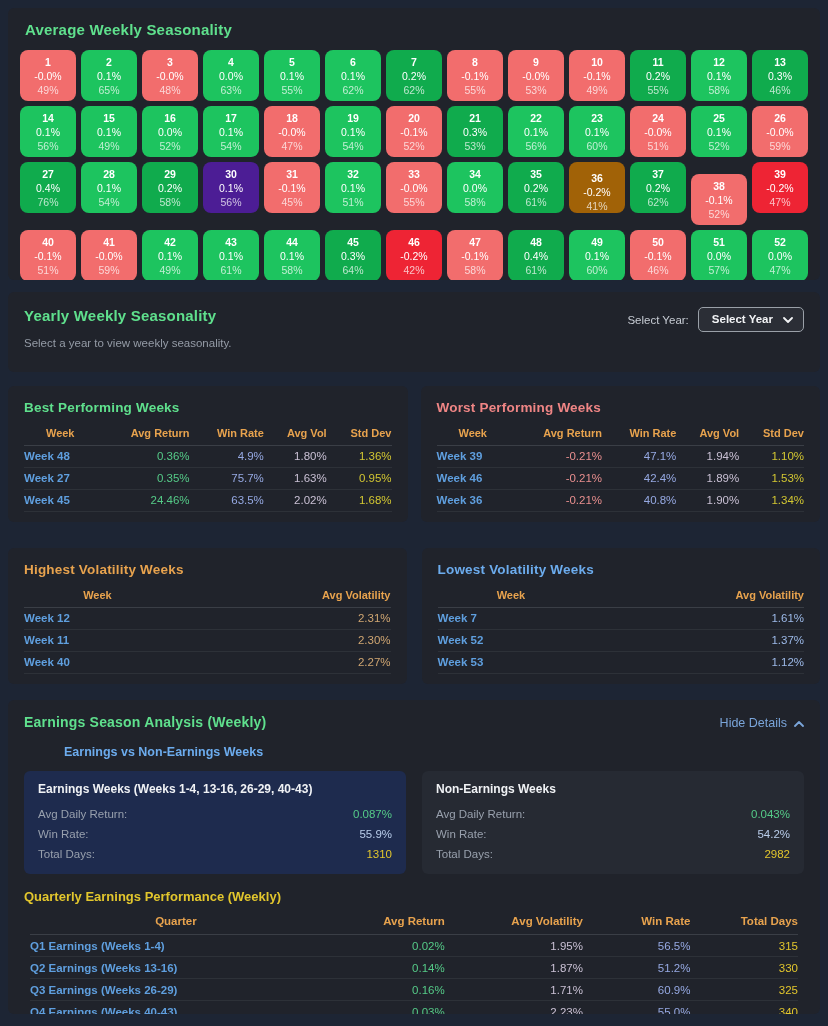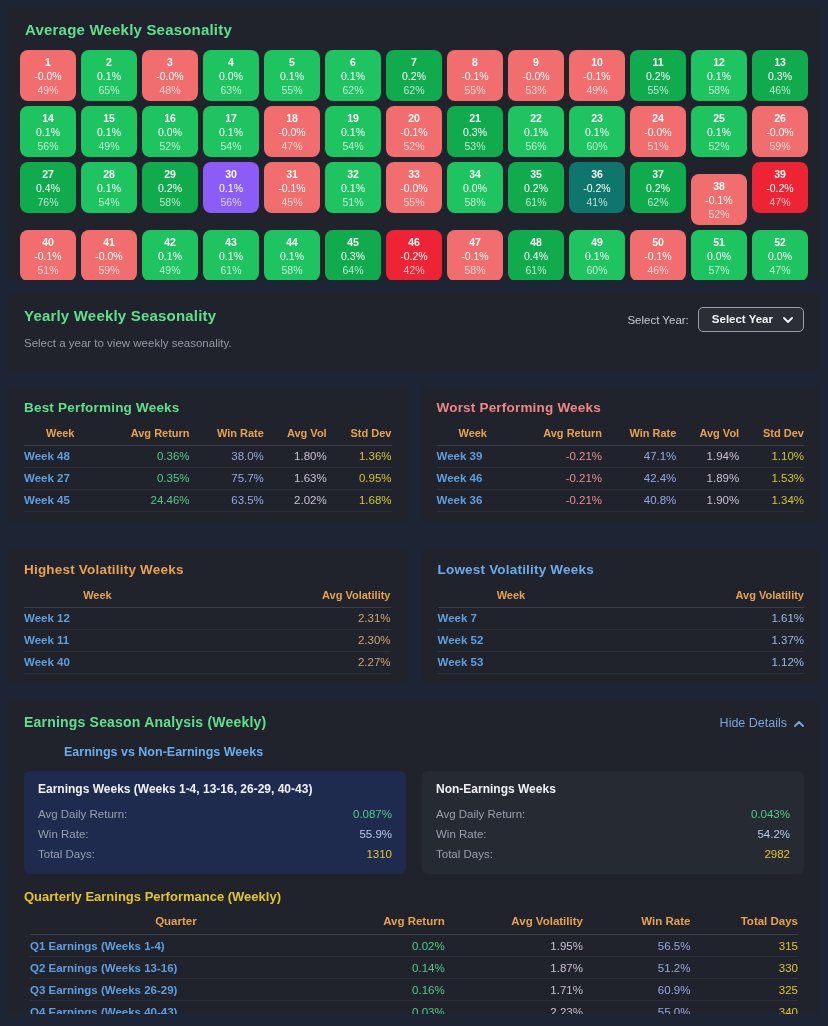--- a/index.html
+++ b/index.html
@@ -286,21 +286,21 @@
           <div class="wret">0.1%</div>
           <div class="wwin">54%</div>
         </div>
 
         <div class="week-cell" style="background: rgb(16, 171, 77);">
           <div class="wnum">29</div>
           <div class="wret">0.2%</div>
           <div class="wwin">58%</div>
         </div>
 
-        <div class="week-cell" style="background: #8b5cf6;">
+        <div class="week-cell" style="background: #4c1d95;">
           <div class="wnum">30</div>
           <div class="wret">0.1%</div>
           <div class="wwin">56%</div>
         </div>
 
         <div class="week-cell" style="background: rgb(242, 109, 109);">
           <div class="wnum">31</div>
           <div class="wret">-0.1%</div>
           <div class="wwin">45%</div>
         </div>
@@ -322,21 +322,21 @@
           <div class="wret">0.0%</div>
           <div class="wwin">58%</div>
         </div>
 
         <div class="week-cell" style="background: rgb(16, 171, 77);">
           <div class="wnum">35</div>
           <div class="wret">0.2%</div>
           <div class="wwin">61%</div>
         </div>
 
-        <div class="week-cell" style="background: #0f766e;">
+        <div class="week-cell" style="background: #a16207; justify-content: flex-end;">
           <div class="wnum">36</div>
           <div class="wret">-0.2%</div>
           <div class="wwin">41%</div>
         </div>
 
         <div class="week-cell" style="background: rgb(16, 171, 77);">
           <div class="wnum">37</div>
           <div class="wret">0.2%</div>
           <div class="wwin">62%</div>
         </div>
@@ -460,21 +460,21 @@
             <th>Win Rate</th>
             <th>Avg Vol</th>
             <th>Std Dev</th>
           </tr>
         </thead>
         <tbody>
 
             <tr>
               <td class="col-l c-week">Week 48</td>
               <td class="c-green">0.36%</td>
-              <td class="c-win">38.0%</td>
+              <td class="c-win">4.9%</td>
               <td class="c-vol">1.80%</td>
               <td class="c-std">1.36%</td>
             </tr>
 
             <tr>
               <td class="col-l c-week">Week 27</td>
               <td class="c-green">0.35%</td>
               <td class="c-win">75.7%</td>
               <td class="c-vol">1.63%</td>
               <td class="c-std">0.95%</td>

